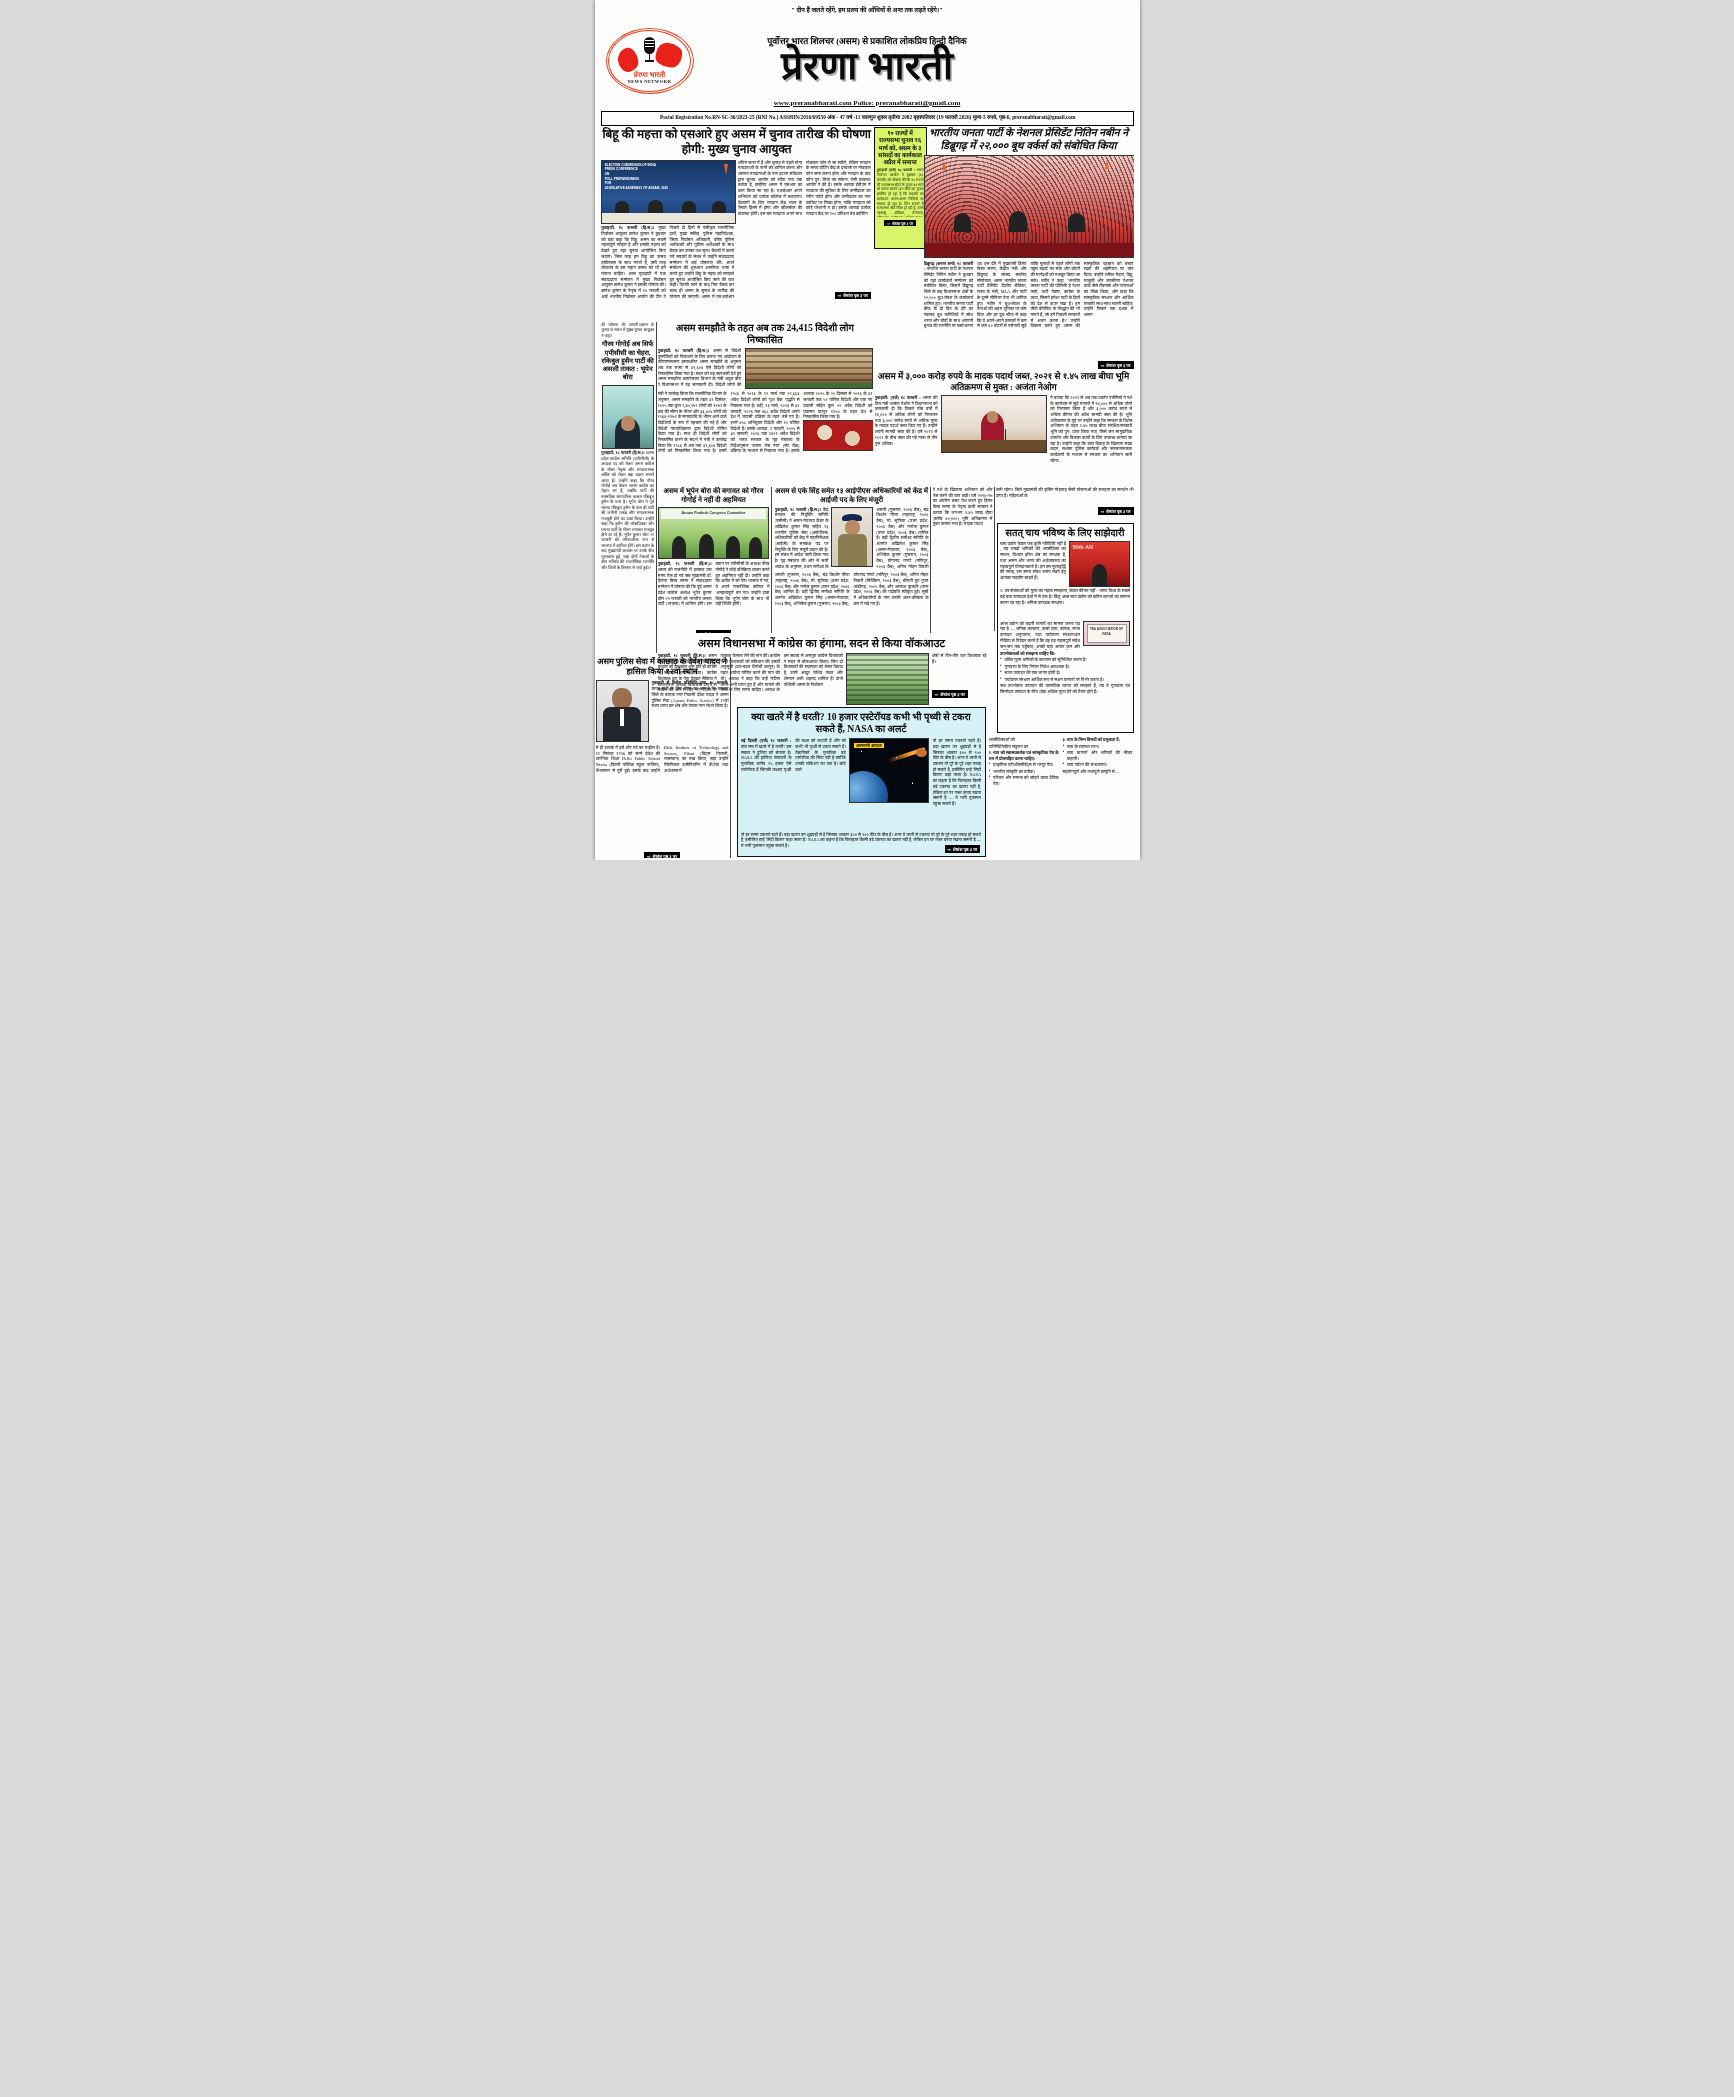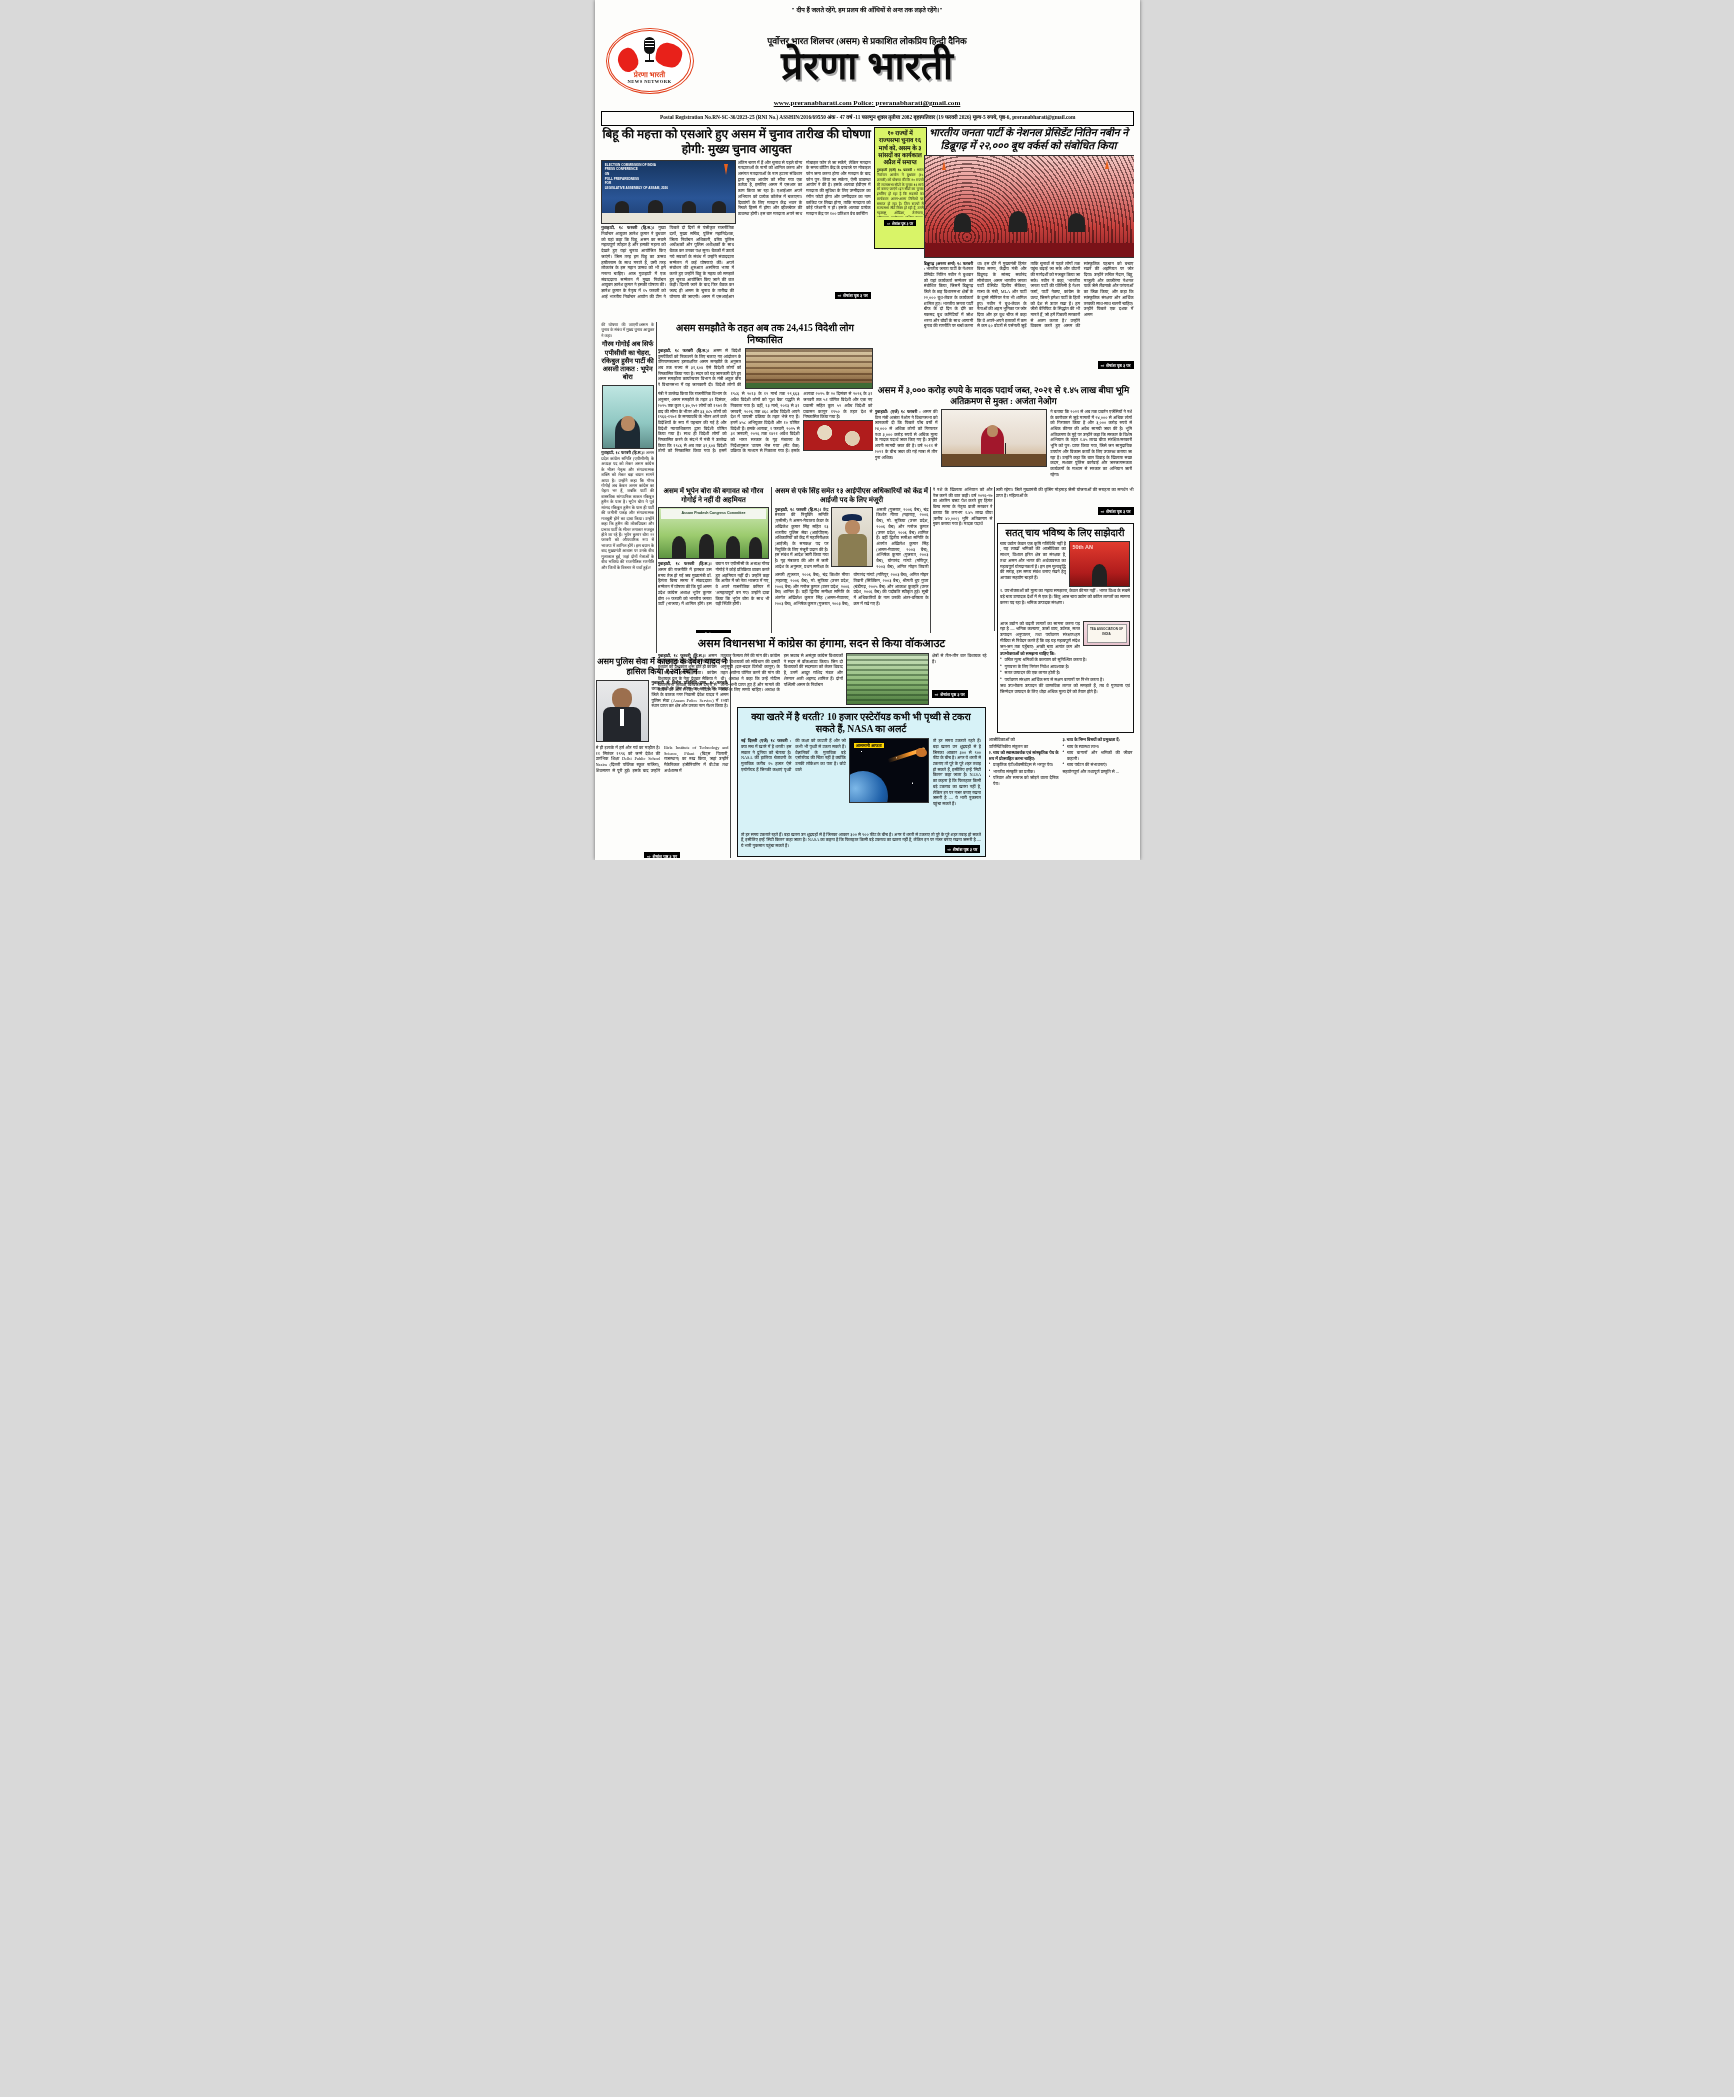--- a/index.html
+++ b/index.html
@@ -181,21 +181,21 @@
       </div>
     </div>
     <div class="bd c3" style="height:103px;margin-top:2.5px;overflow:hidden;">
       <span>मंत्री ने उल्लेख किया कि राजनीतिक विभाग के अनुसार, असम समझौते के तहत ३१ दिसंबर, २०२५ तक कुल १,३७,१५२ लोगों को १९७१ के बाद की सीमा के भीतर और ३३,४८५ लोगों को १९६६-१९७१ के समयावधि के भीतर आने वाले विदेशियों के रूप में पहचान की गई है और विदेशी न्यायाधिकरण द्वारा विदेशी घोषित किया गया है। साथ ही विदेशी लोगों को निष्कासित करने के संदर्भ में मंत्री ने उल्लेख किया कि १९८६ से अब तक ३१,६०४ विदेशी लोगों को निष्कासित किया गया है। इसमें १९८६ से २०१३ के १२ मार्च तक २९,६६३ अवैध विदेशी लोगों को 'पुश बैक' पद्धति से निकाला गया है। वहीं, १३ मार्च, २०१३ से ३१ जनवरी, २०२६ तक ४६८ अवैध विदेशी अपने देश में 'वापसी' प्रक्रिया के तहत भेजे गए हैं। इनमें ४५८ अभियुक्त विदेशी और १० घोषित विदेशी हैं। इसके अलावा, १ फरवरी, २०२५ से ३१ जनवरी, २०२६ तक १४२१ अवैध विदेशी को भारत सरकार के गृह मंत्रालय के निर्देशानुसार 'वापस भेज गया' (सेंट बैक) प्रक्रिया के माध्यम से निकाला गया है। इसके अलावा २०२५ के २० दिसंबर से २०२६ के ३१ जनवरी तक ५१ घोषित विदेशी और एक नए प्रवासी सहित कुल ५२ अवैध विदेशी को प्रवासन कानून १९५० के तहत देश से निष्कासित किया गया है।</span>
       <span style="display:block;break-inside:avoid;">
         <span class="ph" style="display:block;width:100%;height:29px;background:radial-gradient(circle at 30% 40%, #e6d9c0 0 14%, transparent 15%),radial-gradient(circle at 70% 60%, #e0cdb0 0 14%, transparent 15%),#b01c1c;"></span>
       </span>
     </div>
   </div>
 
-  <div class="abs block" style="left:280px;top:385px;width:258px;height:115px;">
+  <div class="abs block" style="left:280px;top:371px;width:258px;height:115px;">
     <div class="hl ctr" style="font-size:8.8px;">असम में ३,००० करोड़ रुपये के मादक पदार्थ जब्त, २०२१ से १.४५ लाख बीघा भूमि अतिक्रमण से मुक्त : अजंता नेओग</div>
     <div style="display:flex;gap:3.4px;margin-top:2.5px;height:82px;">
       <div class="bd" style="width:63px;overflow:hidden;">
         <b class="byl">गुवाहाटी: (एजें) १८ फरवरी :</b>
         <span>असम की वित्त मंत्री अजंता नेओग ने विधानसभा को जानकारी दी कि पिछले पाँच वर्षों में २४,००० से अधिक लोगों को गिरफ्तार तथा ३,००० करोड़ रुपये से अधिक मूल्य के मादक पदार्थ जब्त किए गए हैं। उन्होंने अपनी सामग्री जब्त की है। वर्ष २०११ से २०२१ के बीच जब्त की गई मात्रा से तीन गुना अधिक।</span>
       </div>
       <div class="ph" style="width:104px;height:56px;background:linear-gradient(#f4efe8,#e4d9cc 60%,#caa87e);">
         <div class="sil" style="left:39px;bottom:11.7px;width:23.5px;height:28px;background:#a2172c;"></div>
         <div style="position:absolute;left:45px;bottom:29px;width:11px;height:11.7px;background:#b98a63;border-radius:45%;"></div>
         <div style="position:absolute;left:0;right:0;bottom:0;height:11.7px;background:#6b4a2a;"></div>

